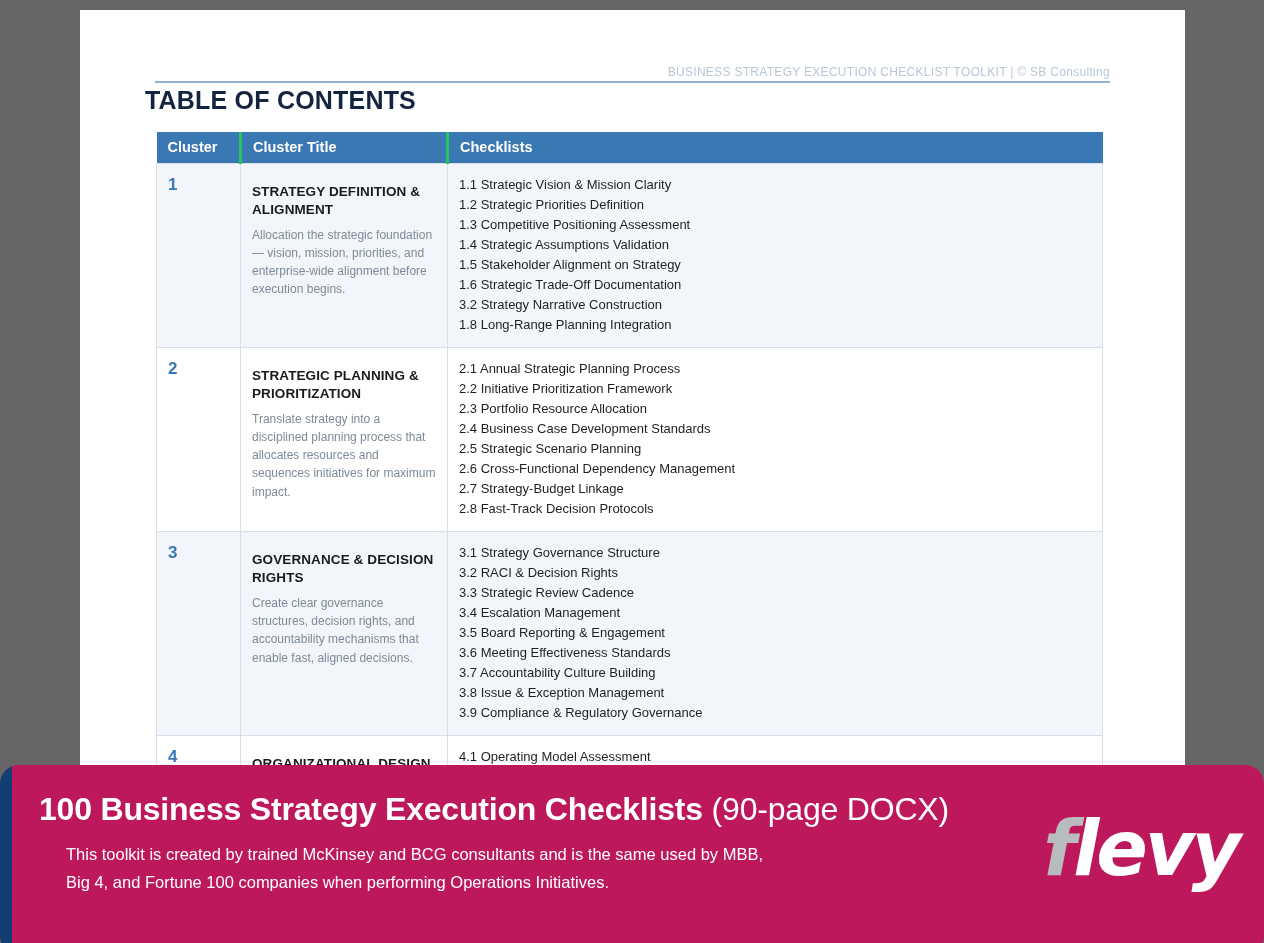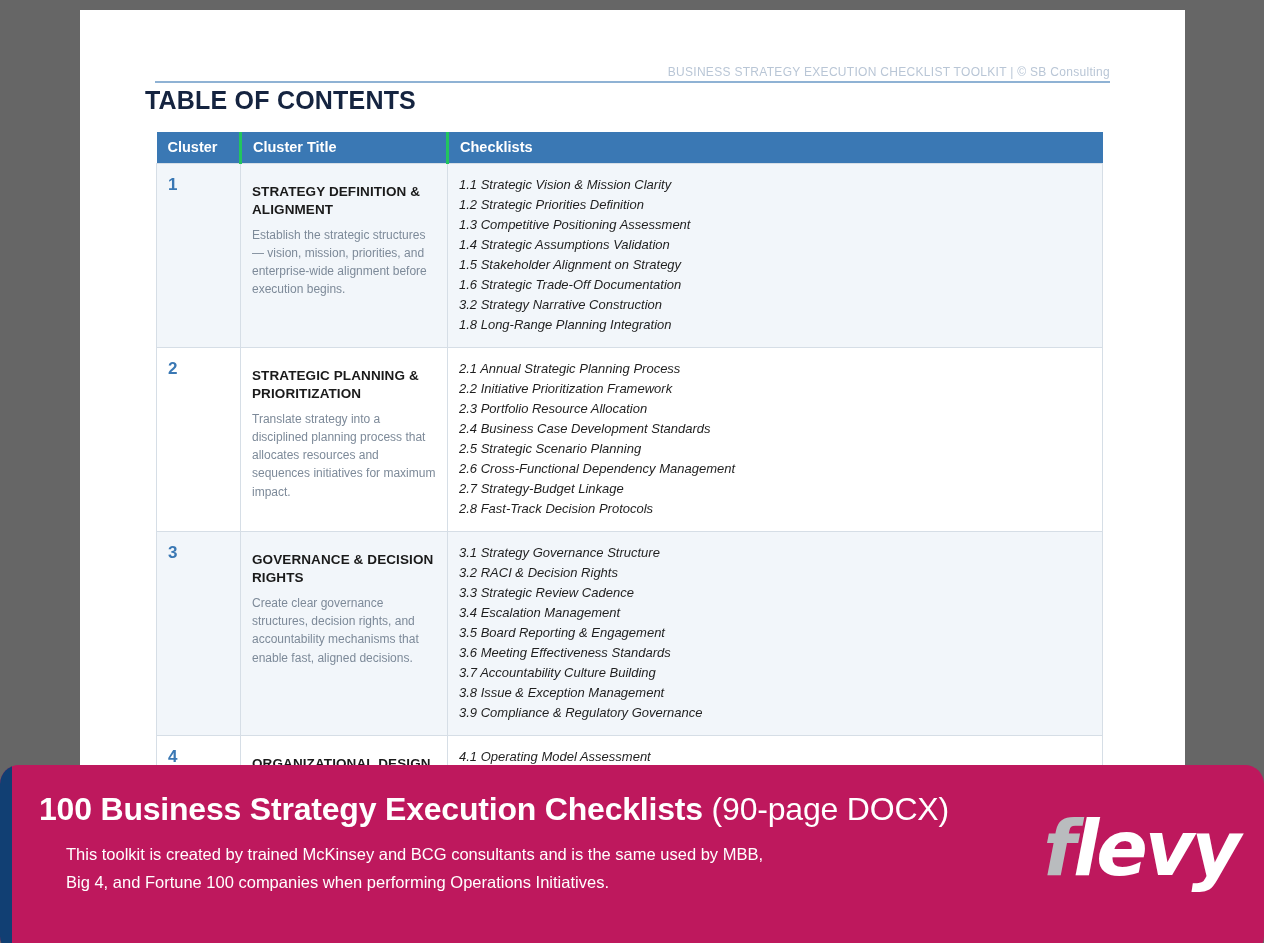--- a/index.html
+++ b/index.html
@@ -122,21 +122,20 @@
   .check-list {
     list-style: none;
     margin: 0;
     padding: 0;
   }
   .check-list li {
     font-size: 13px;
     color: #1f1f1f;
     line-height: 1.54;
     white-space: nowrap;
-    font-style: italic;
   }
 
   
   #flevy-banner {
     position: absolute;
     left: 0;
     top: 765px;
     width: 1264px;
     height: 190px;
     background: #be185d;
@@ -224,21 +223,21 @@
         <th>Checklists</th>
       </tr>
     </thead>
     <tbody id="toc-body">
         <tr class="row-odd">
           <td>
             <div class="cluster-num">1</div>
           </td>
           <td>
             <div class="cluster-title">STRATEGY DEFINITION &amp; ALIGNMENT</div>
-            <div class="cluster-desc">Establish the strategic structures — vision, mission, priorities, and enterprise-wide alignment before execution begins.</div>
+            <div class="cluster-desc">Allocation the strategic foundation — vision, mission, priorities, and enterprise-wide alignment before execution begins.</div>
           </td>
           <td>
             <ul class="check-list">
               <li>1.1 Strategic Vision &amp; Mission Clarity</li>
               <li>1.2 Strategic Priorities Definition</li>
               <li>1.3 Competitive Positioning Assessment</li>
               <li>1.4 Strategic Assumptions Validation</li>
               <li>1.5 Stakeholder Alignment on Strategy</li>
               <li>1.6 Strategic Trade-Off Documentation</li>
               <li>3.2 Strategy Narrative Construction</li>

